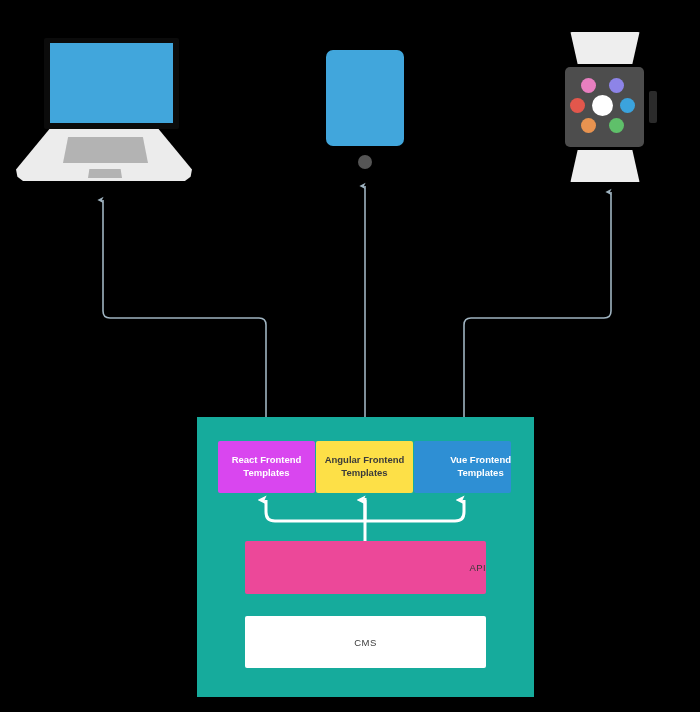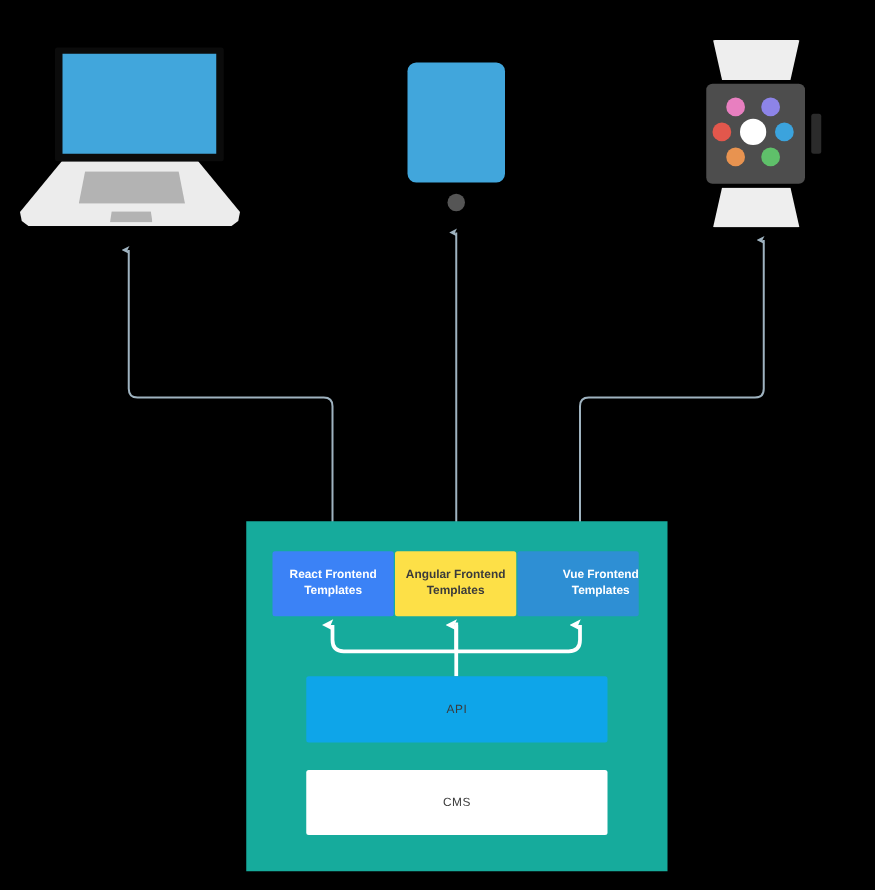--- a/index.html
+++ b/index.html
@@ -215,39 +215,39 @@
       <marker id="arrow-inner" markerWidth="11" markerHeight="10" refX="5" refY="8.4" orient="auto" markerUnits="userSpaceOnUse">
         <path d="M5,0 L9.6,9 L5,7 L0.4,9 Z" fill="#ffffff"></path>
       </marker>
     </defs>
     <path d="M365,541 L365,498" fill="none" stroke="#ffffff" stroke-width="3"></path>
     <path d="M365,521 L275,521 Q266,521 266,512 L266,500" fill="none" stroke="#ffffff" stroke-width="3" marker-end="url(#arrow-inner)"></path>
     <path d="M365,521 L365,500" fill="none" stroke="#ffffff" stroke-width="3" marker-end="url(#arrow-inner)"></path>
     <path d="M365,521 L455,521 Q464,521 464,512 L464,500" fill="none" stroke="#ffffff" stroke-width="3" marker-end="url(#arrow-inner)"></path>
   </svg>
 
-  <div class="fe-box" id="fe-react" style="background: #3b82f6; color: rgb(255, 255, 255);">
+  <div class="fe-box" id="fe-react" style="background: #d946ef; color: rgb(255, 255, 255);">
     <span>
       <span>React Frontend</span><br>
       <span>Templates</span>
     </span>
   </div>
   <div class="fe-box" id="fe-angular" style="background: #fde047; color: rgb(59, 59, 59);">
     <span>
       <span>Angular Frontend</span><br>
       <span>Templates</span>
     </span>
   </div>
   <div class="fe-box" id="fe-vue" style="background: rgb(46, 143, 212); color: rgb(255, 255, 255); justify-content: flex-end;">
     <span>
       <span>Vue Frontend</span><br>
       <span>Templates</span>
     </span>
   </div>
 
-  <div class="svc-box" id="svc-api" style="background: #0ea5e9; color: rgb(59, 59, 59);">
+  <div class="svc-box" id="svc-api" style="background: #ec4899; color: rgb(59, 59, 59); justify-content: flex-end;">
     <span>API</span>
   </div>
   <div class="svc-box" id="svc-cms" style="background: rgb(255, 255, 255); color: rgb(59, 59, 59);">
     <span>CMS</span>
   </div>
 
 </div>
 
 </body></html>

